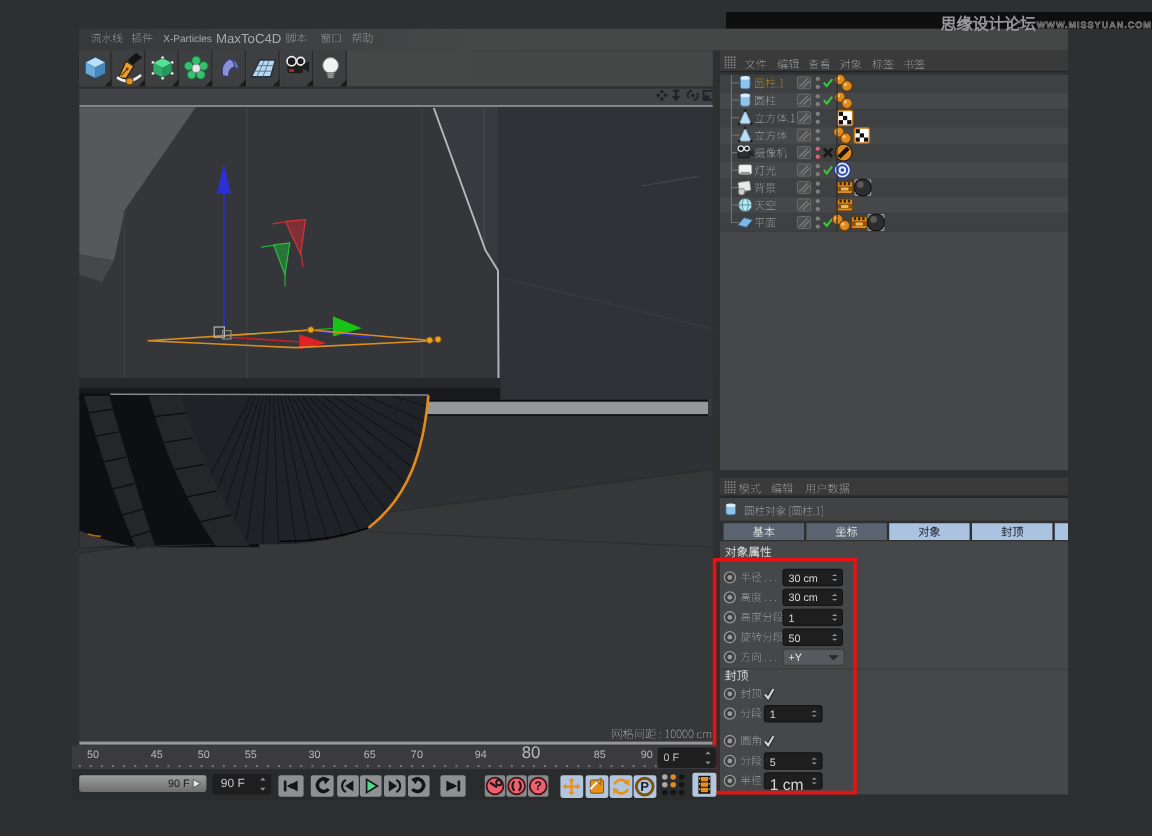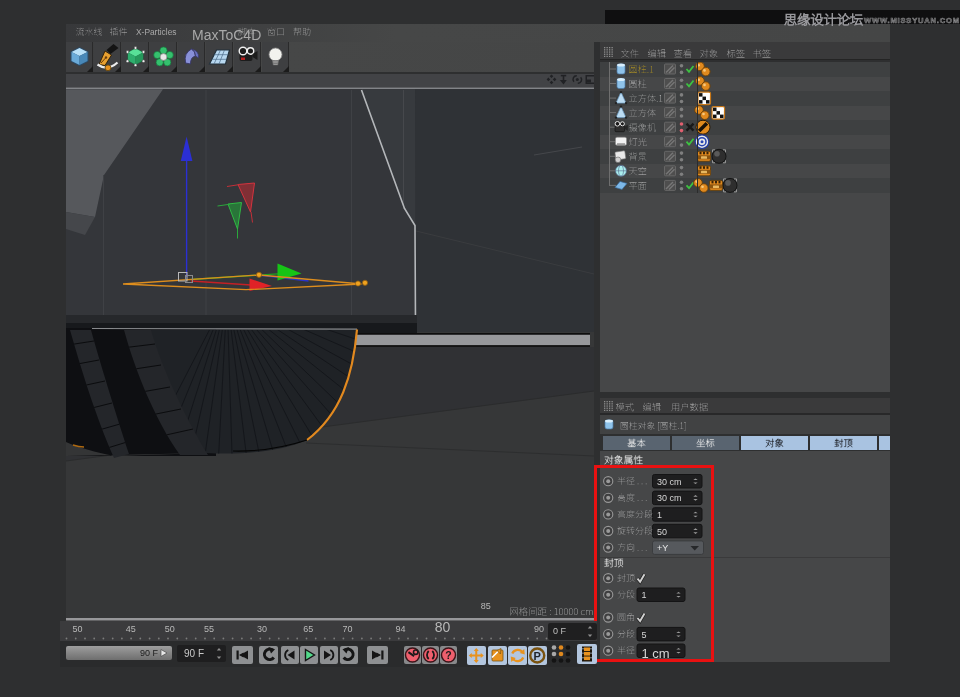--- a/index.html
+++ b/index.html
@@ -4,21 +4,21 @@
 *{box-sizing:border-box}
 body{font-family:"Liberation Sans",sans-serif;position:relative}
 .a{position:absolute}
 </style></head><body>
 <div class="a" style="left:0;top:0;width:960px;height:697px;background:#2e2f30">
 
 <div class="a" style="left:605px;top:10px;width:355px;height:14px;background:#0f0f10"></div>
 <div class="a" style="left:66px;top:24px;width:824px;height:18px;background:linear-gradient(90deg,#37383a,#464747 40%,#454646)"></div>
 <div class="a" style="left:66px;top:42px;width:528px;height:30px;background:linear-gradient(90deg,#3c3d3e,#464747 40%,#454646)"></div>
 <div class="a" style="left:136px;top:27px;font-size:8.4px;color:#a9a9a9">X-Particles</div>
-<div class="a" style="left:192px;top:27px;font-size:14px;color:#a9a9a9">MaxToC4D</div>
+<div class="a" style="left:180px;top:27px;font-size:11px;color:#a9a9a9">MaxToC4D</div>
 <div class="a" style="left:66px;top:42px;width:27px;height:30px;background:#3e3f41;border-right:1px solid #2a2a2b"></div>
 <div class="a" style="left:94px;top:42px;width:27px;height:30px;background:#3e3f41;border-right:1px solid #2a2a2b"></div>
 <div class="a" style="left:122px;top:42px;width:27px;height:30px;background:#3e3f41;border-right:1px solid #2a2a2b"></div>
 <div class="a" style="left:150px;top:42px;width:27px;height:30px;background:#3e3f41;border-right:1px solid #2a2a2b"></div>
 <div class="a" style="left:178px;top:42px;width:27px;height:30px;background:#3e3f41;border-right:1px solid #2a2a2b"></div>
 <div class="a" style="left:206px;top:42px;width:27px;height:30px;background:#3e3f41;border-right:1px solid #2a2a2b"></div>
 <div class="a" style="left:234px;top:42px;width:27px;height:30px;background:#3e3f41;border-right:1px solid #2a2a2b"></div>
 <div class="a" style="left:262px;top:42px;width:27px;height:30px;background:#3e3f41;border-right:1px solid #2a2a2b"></div>
 <svg class="a" style="left:66px;top:42px" width="27" height="30" viewBox="0 0 27 30">
       <g transform="translate(13.5,15)">
@@ -569,21 +569,21 @@
 <div class="a" style="left:60px;top:621px;width:537px;height:20px;background:#3b3b3d"></div>
 <div class="a" style="left:65.5px;top:624px;width:24px;text-align:center;font-size:9px;color:#b8b8b8">50</div>
 <div class="a" style="left:111.7px;top:624px;width:24px;text-align:right;font-size:9px;color:#b8b8b8">45</div>
 <div class="a" style="left:157.8px;top:624px;width:24px;text-align:center;font-size:9px;color:#b8b8b8">50</div>
 <div class="a" style="left:203.9px;top:624px;width:24px;text-align:left;font-size:9px;color:#b8b8b8">55</div>
 <div class="a" style="left:250.1px;top:624px;width:24px;text-align:center;font-size:9px;color:#b8b8b8">30</div>
 <div class="a" style="left:296.2px;top:624px;width:24px;text-align:center;font-size:9px;color:#b8b8b8">65</div>
 <div class="a" style="left:342.4px;top:624px;width:24px;text-align:left;font-size:9px;color:#b8b8b8">70</div>
 <div class="a" style="left:388.6px;top:624px;width:24px;text-align:center;font-size:9px;color:#b8b8b8">94</div>
 <div class="a" style="left:434.7px;top:619px;width:24px;text-align:left;font-size:14px;color:#b8b8b8">80</div>
-<div class="a" style="left:480.8px;top:601px;width:24px;text-align:left;font-size:9px;color:#b8b8b8">85</div>
+<div class="a" style="left:480.8px;top:624px;width:24px;text-align:right;font-size:9px;color:#b8b8b8">85</div>
 <div class="a" style="left:527.0px;top:624px;width:24px;text-align:center;font-size:9px;color:#b8b8b8">90</div>
 <svg class="a" style="left:60px;top:636px" width="537" height="5">
       <g fill="#7c7c7c">
         <circle cx="6.5" cy="2.5" r="0.9"></circle>
         <circle cx="15.7" cy="2.5" r="0.9"></circle>
         <circle cx="25.0" cy="2.5" r="0.9"></circle>
         <circle cx="34.2" cy="2.5" r="0.9"></circle>
         <circle cx="43.4" cy="2.5" r="0.9"></circle>
         <circle cx="52.7" cy="2.5" r="0.9"></circle>
         <circle cx="61.9" cy="2.5" r="0.9"></circle>

